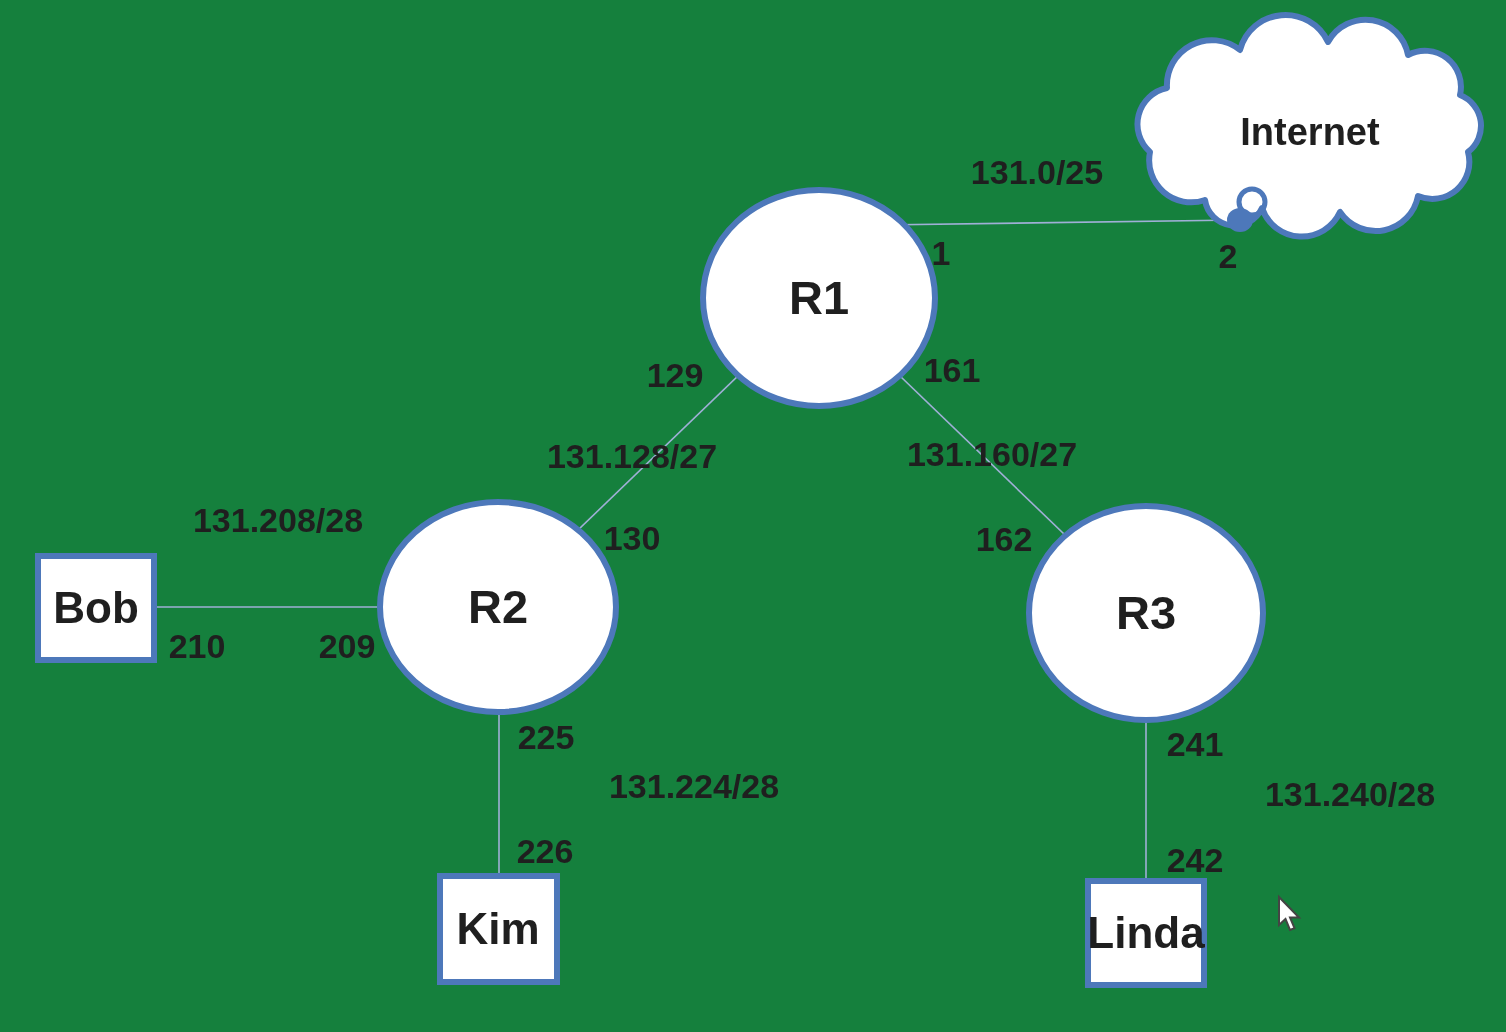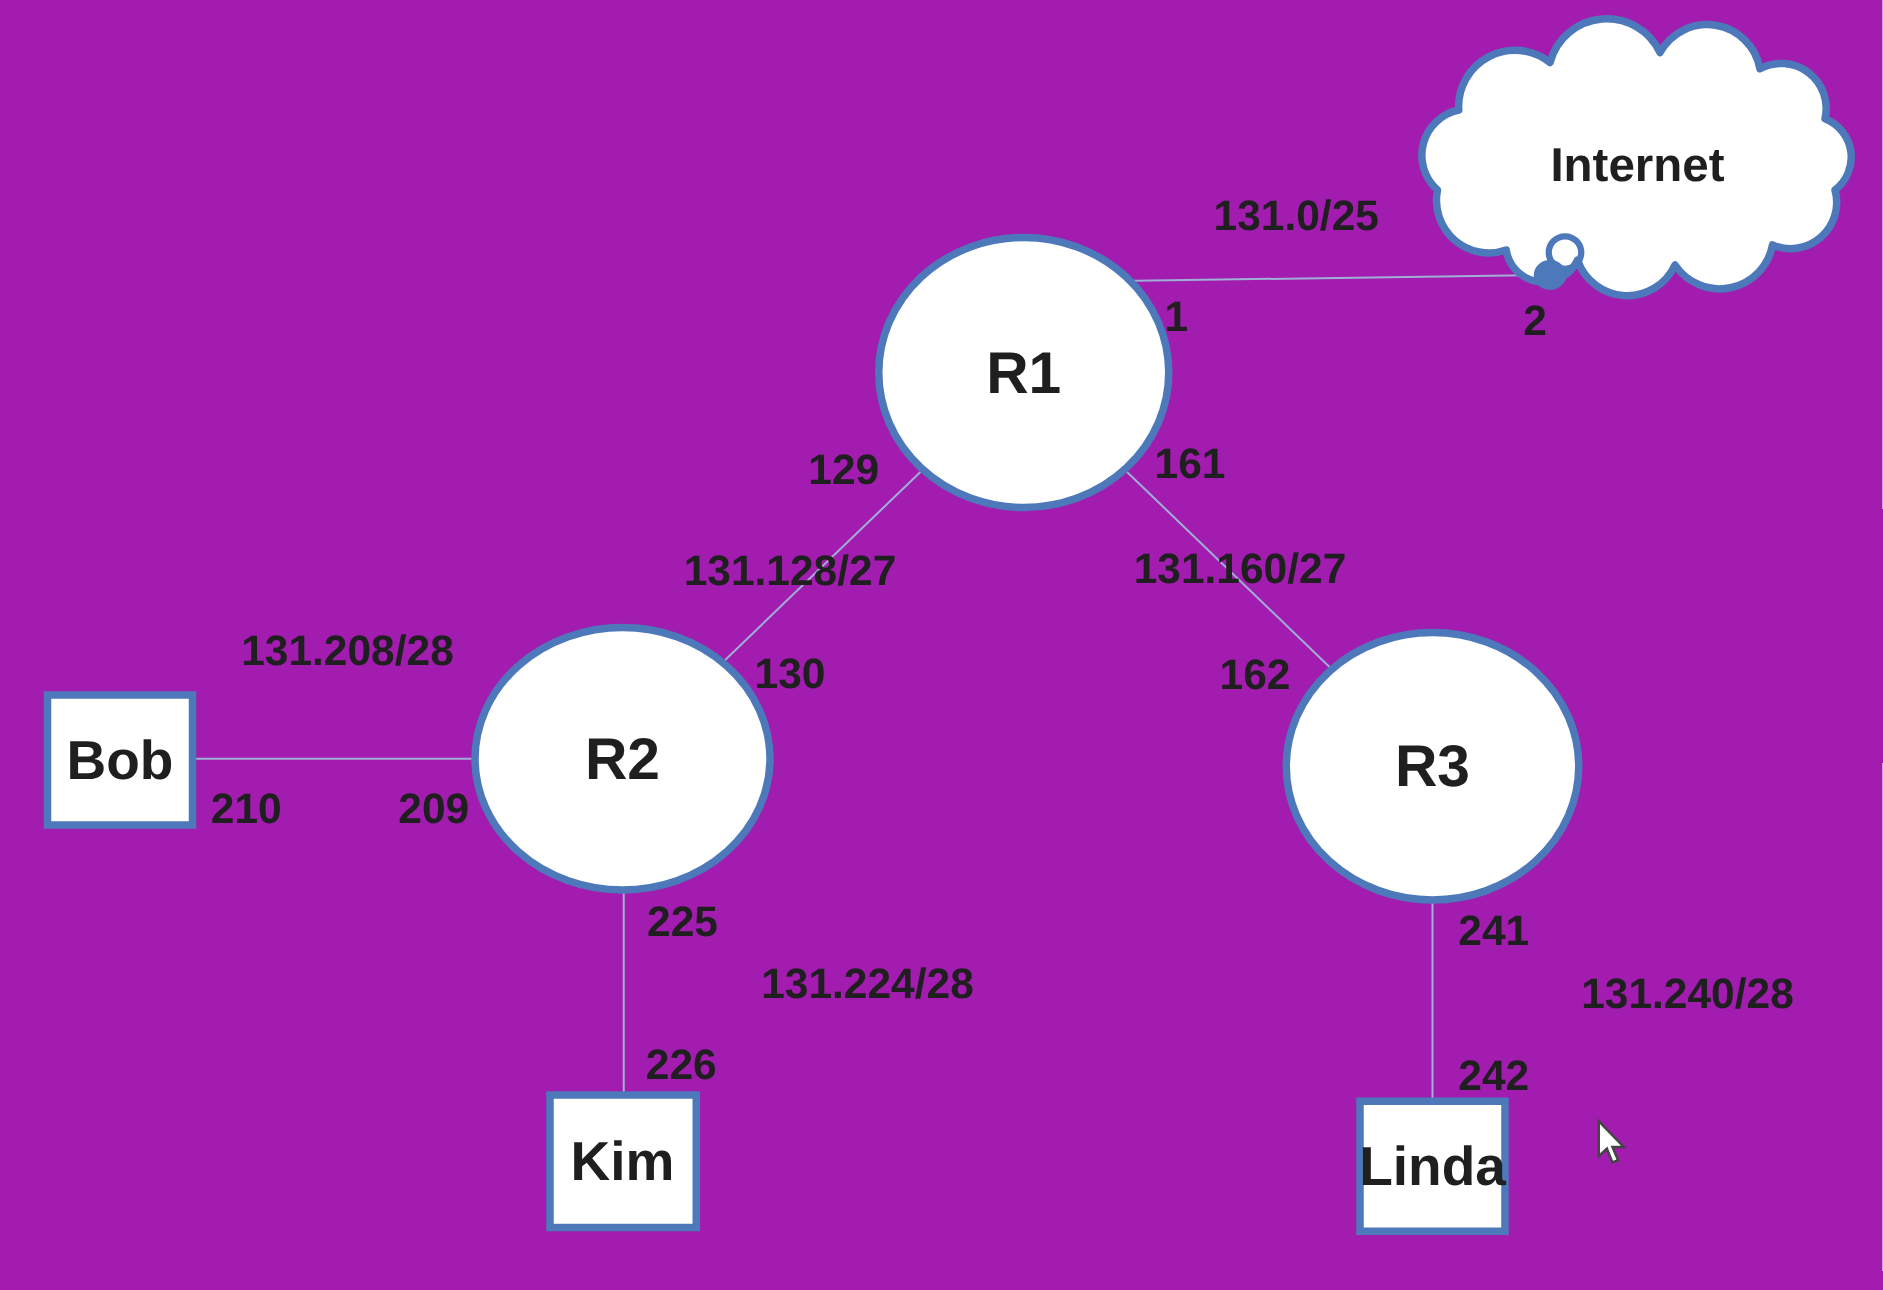--- a/index.html
+++ b/index.html
@@ -5,21 +5,21 @@
   html, body {
     margin: 0;
     padding: 0;
     background: #ffffff;
     font-family: "Liberation Sans", sans-serif;
   }
   .stage {
     position: relative;
     width: 1506px;
     height: 1032px;
-    background: #a21caf;
+    background: #15803d;
     overflow: hidden;
   }
   svg { display: block; }
   .link-line {
     stroke: #9fafd6;
     stroke-width: 1.6;
     fill: none;
   }
   .router-circle {
     fill: #ffffff;

